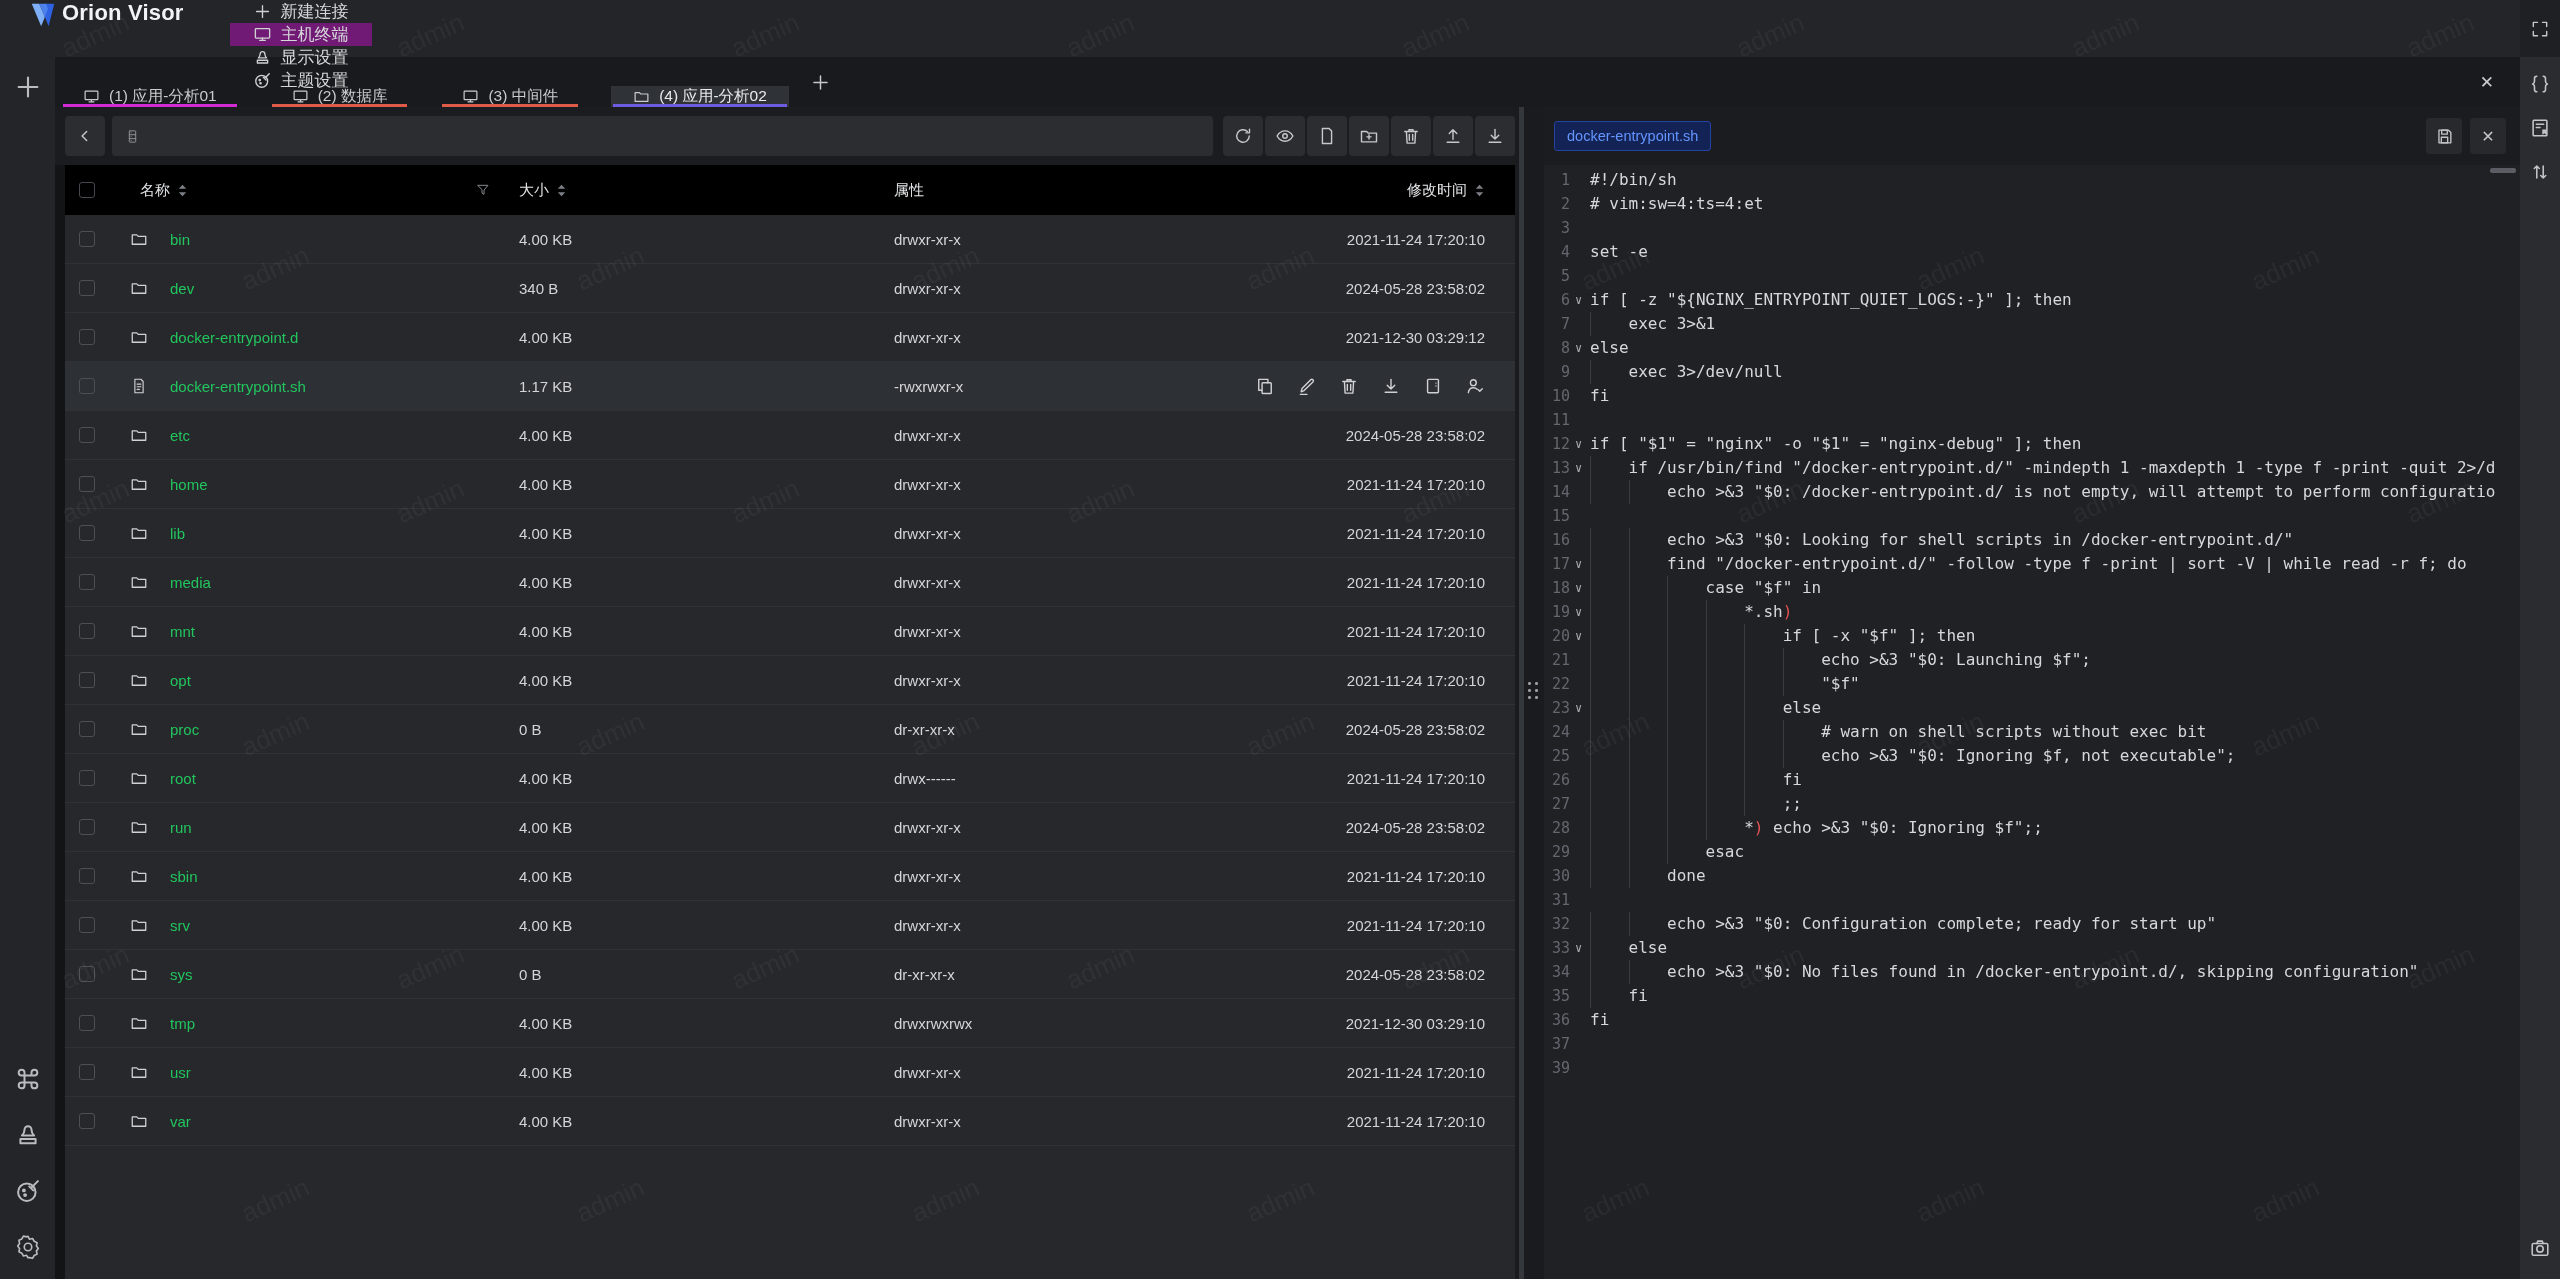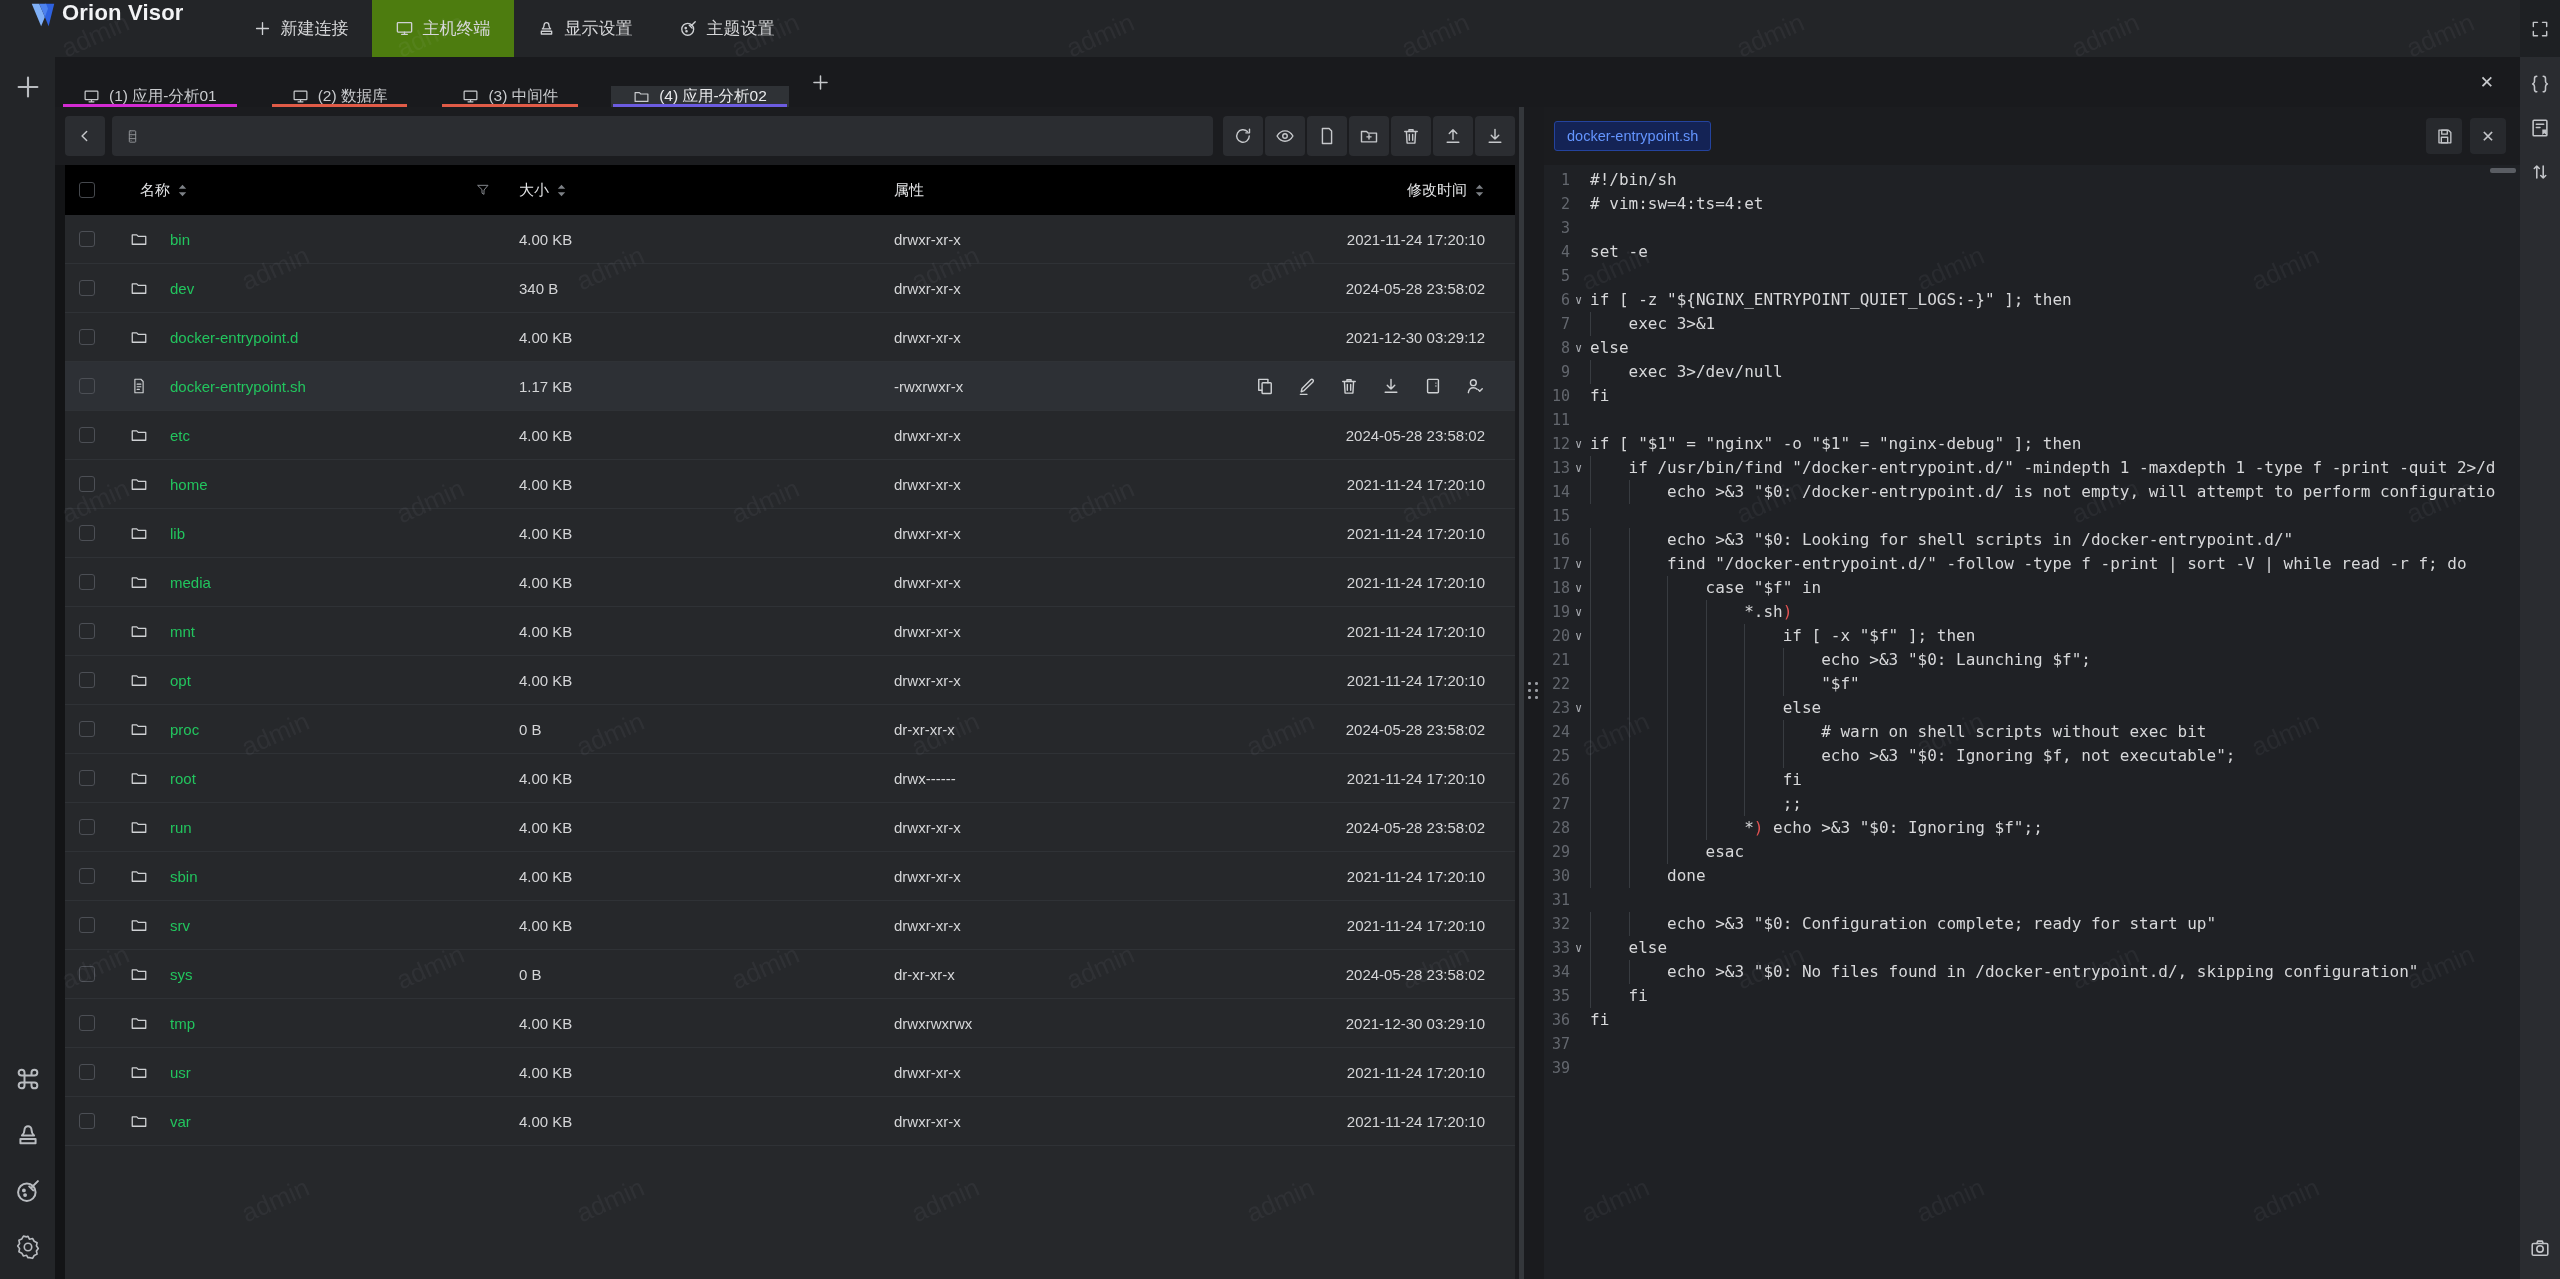--- a/index.html
+++ b/index.html
@@ -8,21 +8,21 @@
          font-family:"Liberation Sans","DejaVu Sans",sans-serif; color:#d9dadc; }
   .ic { display:inline-flex; align-items:center; justify-content:center; }
   .ic svg { display:block; }
 
   
   .topbar { position:absolute; left:0; top:0; width:2560px; height:57px; background:#232528;
             display:flex; align-items:stretch; z-index:5; }
   .logo { display:flex; align-items:flex-start; gap:4px; margin-left:28px; margin-right:46px; }
   .logo-text { font-size:22px; font-weight:bold; color:#f2f3f5; letter-spacing:.2px; }
   .menu-item { display:flex; align-items:center; gap:9px; padding:0 23px; font-size:17px; color:#d6d7d9; cursor:pointer; }
-  .menu-item.active { background:#4d7c0f; }
+  .menu-item.active { background:#701a75; }
   .menu-item .ic { color:#cfd1d4; }
 
   
   .left-rail { position:absolute; left:0; top:57px; width:55px; bottom:0; background:#232528;
                display:flex; flex-direction:column; align-items:center; z-index:4; }
   .left-rail .rail-top { margin-top:12px; }
   .left-rail .rail-bottom { margin-top:auto; display:flex; flex-direction:column; align-items:center; gap:20px; padding-bottom:14px; }
   .rail-btn { width:36px; height:36px; color:#b9bcc0; display:flex; align-items:center; justify-content:center; cursor:pointer; }
 
   
@@ -108,21 +108,21 @@
   <div class="logo">
     <span class="ic">
       <svg width="30" height="30" viewBox="0 0 24 24">
         <path d="M3 3 L10.5 21 L13.5 13.5 L9 3 Z" fill="#7fb0f7"></path>
         <path d="M13.5 13.5 L16.5 21 L21 3 L13.5 3 Z" fill="#2e62e0"></path>
         <path d="M9 3 L13.5 13.5 L16 7 L14.5 3 Z" fill="#4d82ee"></path>
       </svg>
     </span>
     <span class="logo-text">Orion Visor</span>
   </div>
-  <div id="topbar-menus" style="display:flex; align-items:stretch;">
+  <div id="topbar-menus" style="display:flex; align-items:stretch;flex-direction:column;">
       <div class="menu-item">
         <span class="ic">
           <svg width="19" height="19" viewBox="0 0 24 24" fill="none" stroke="currentColor" stroke-width="1.7" stroke-linecap="round" stroke-linejoin="round">
             <path d="M12 4.5v15M4.5 12h15"></path>
           </svg>
         </span>
         <span>新建连接</span>
       </div>
       <div class="menu-item active">
         <span class="ic">

